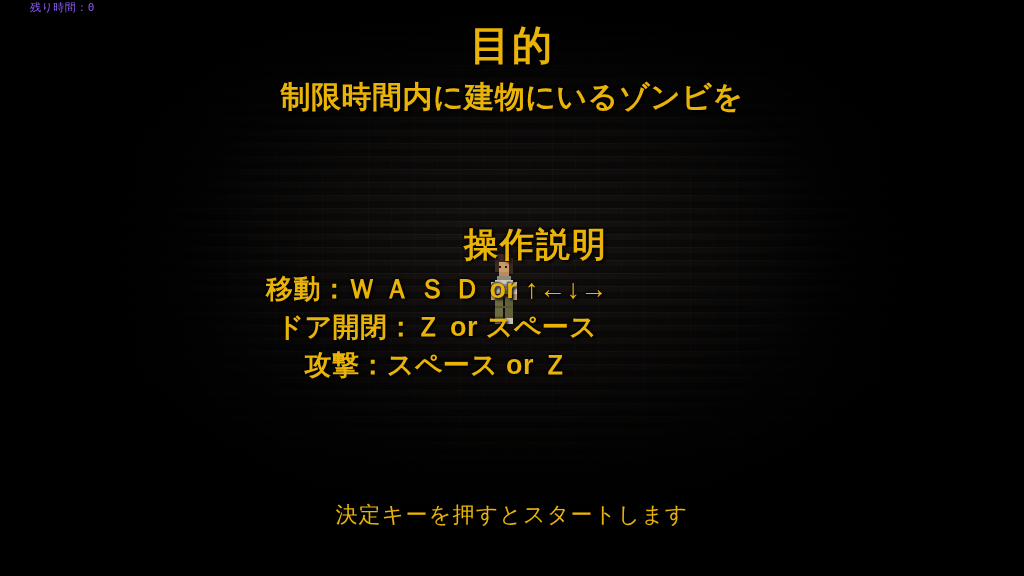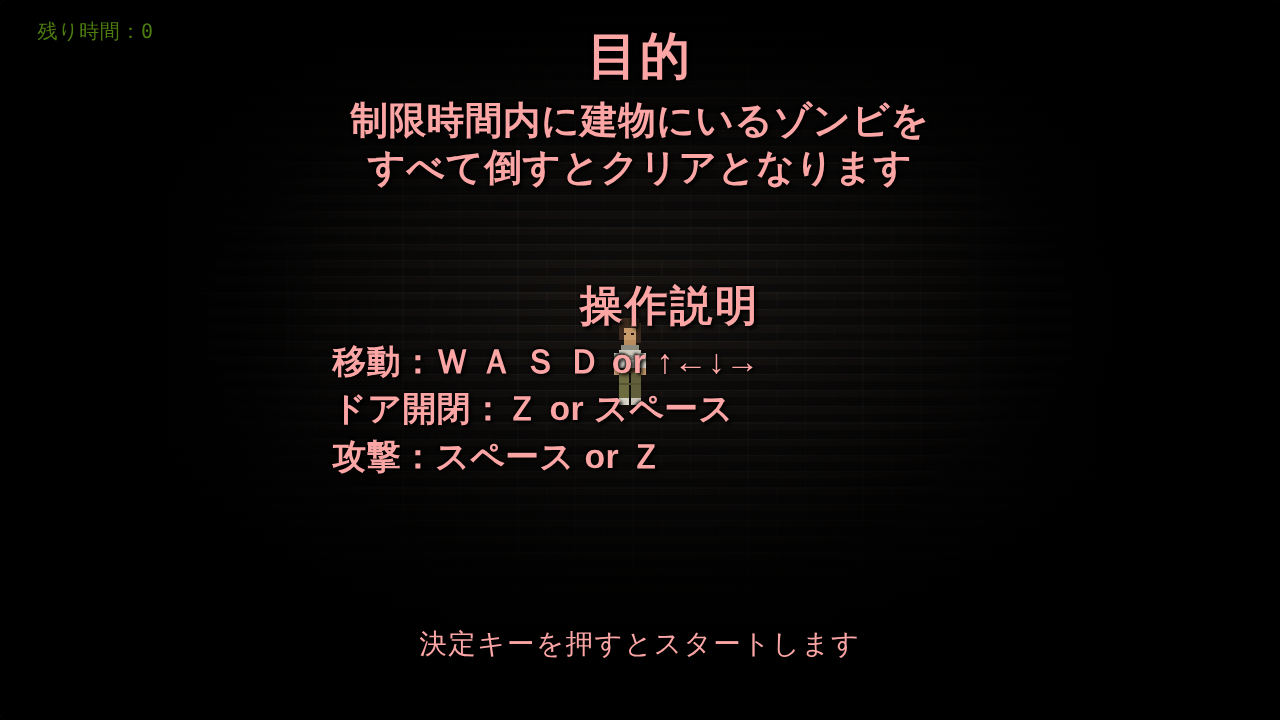--- a/index.html
+++ b/index.html
@@ -108,23 +108,23 @@
     width: 140px;
     height: 15px;
     background: linear-gradient(to bottom, #2a1a13, #190f0a);
     opacity: 0.85;
   }
 
   
   .hud-timer {
     position: absolute;
     left: 30px;
-    top: 15px;
-    color: #4d7c0f;
-    font-size: 16px;
+    top: 0;
+    color: #8b5cf6;
+    font-size: 11px;
     letter-spacing: 0.5px;
     white-space: nowrap;
     text-shadow: 0 1px 2px #000;
   }
   .hud-timer .timer-value {
     font-family: "DejaVu Sans Mono", "Liberation Mono", monospace;
   }
 
   
   .sprite {
@@ -134,21 +134,21 @@
     width: 34px;
     height: 82px;
     image-rendering: pixelated;
   }
   .sprite svg { display: block; }
 
   
   .overlay {
     position: absolute;
     inset: 0;
-    color: #fca5a5;
+    color: #eab308;
   }
   .text-block { position: absolute; width: 100%; text-align: center; }
 
   .objective-title {
     top: 24px;
     font-size: 40px;
     font-weight: bold;
     letter-spacing: 2px;
     line-height: 1.05;
     text-shadow: 2px 2px 3px rgba(0,0,0,0.95), -1px -1px 2px rgba(0,0,0,0.8);
@@ -168,21 +168,21 @@
     font-weight: bold;
     letter-spacing: 2px;
     text-shadow: 2px 2px 3px rgba(0,0,0,0.95), -1px -1px 2px rgba(0,0,0,0.8);
     margin-left: 24px;
   }
 
   .controls-list {
     position: absolute;
     top: 270px;
     left: 266px;
-    text-align: left;
+    text-align: center;
   }
   .control-row {
     font-size: 27px;
     font-weight: bold;
     line-height: 38px;
     white-space: nowrap;
     letter-spacing: 0.4px;
     text-shadow: 2px 2px 3px rgba(0,0,0,0.95), -1px -1px 2px rgba(0,0,0,0.85);
   }
 
@@ -245,21 +245,20 @@
   <div class="hud-timer">
     <span>残り時間：</span><span class="timer-value">0</span>
   </div>
 
   <div class="overlay">
 
     <div class="text-block objective-title">目的</div>
 
     <div class="text-block objective-lines">
       <div class="objective-line">制限時間内に建物にいるゾンビを</div>
-      <div class="objective-line">すべて倒すとクリアとなります</div>
     </div>
 
     <div class="text-block controls-title">操作説明</div>
 
     <div class="controls-list">
       <div class="control-row">移動：Ｗ Ａ Ｓ Ｄ or ↑←↓→</div>
       <div class="control-row">ドア開閉：Ｚ or スペース</div>
       <div class="control-row">攻撃：スペース or Ｚ</div>
     </div>
 

